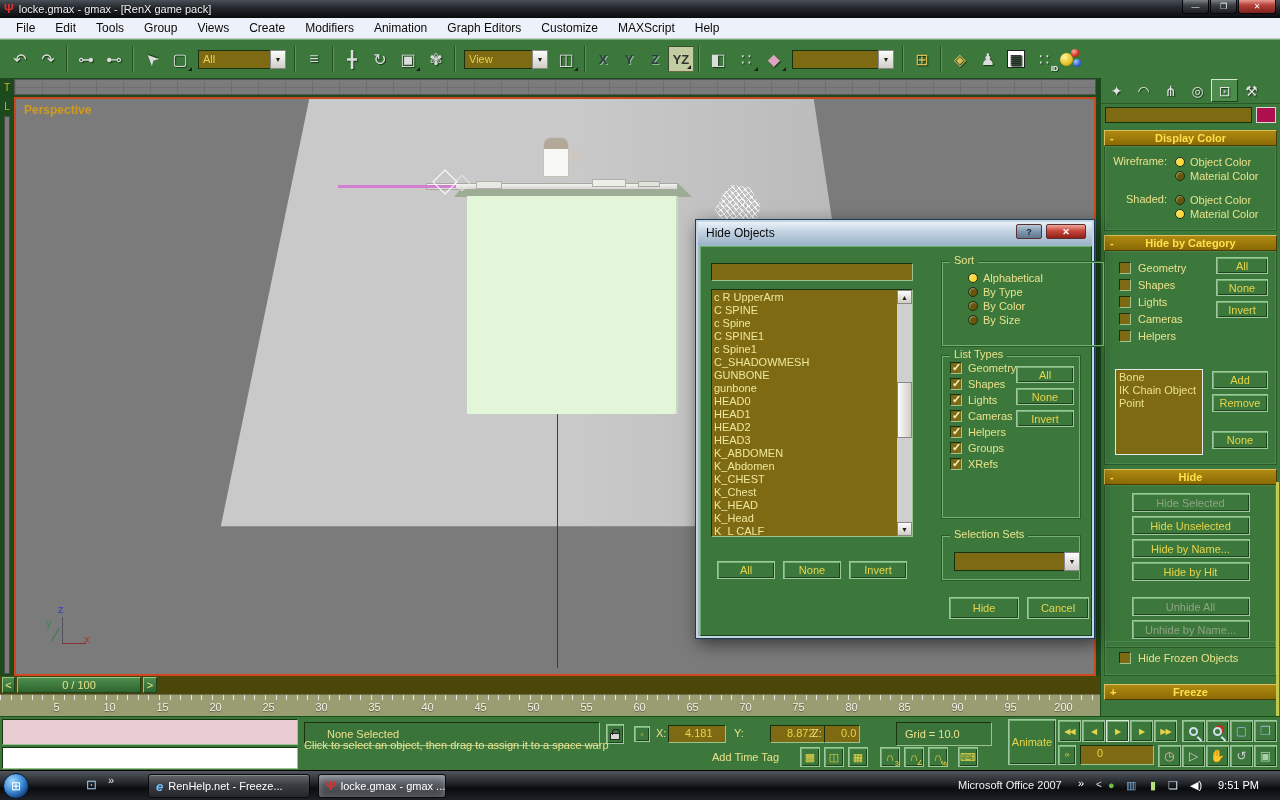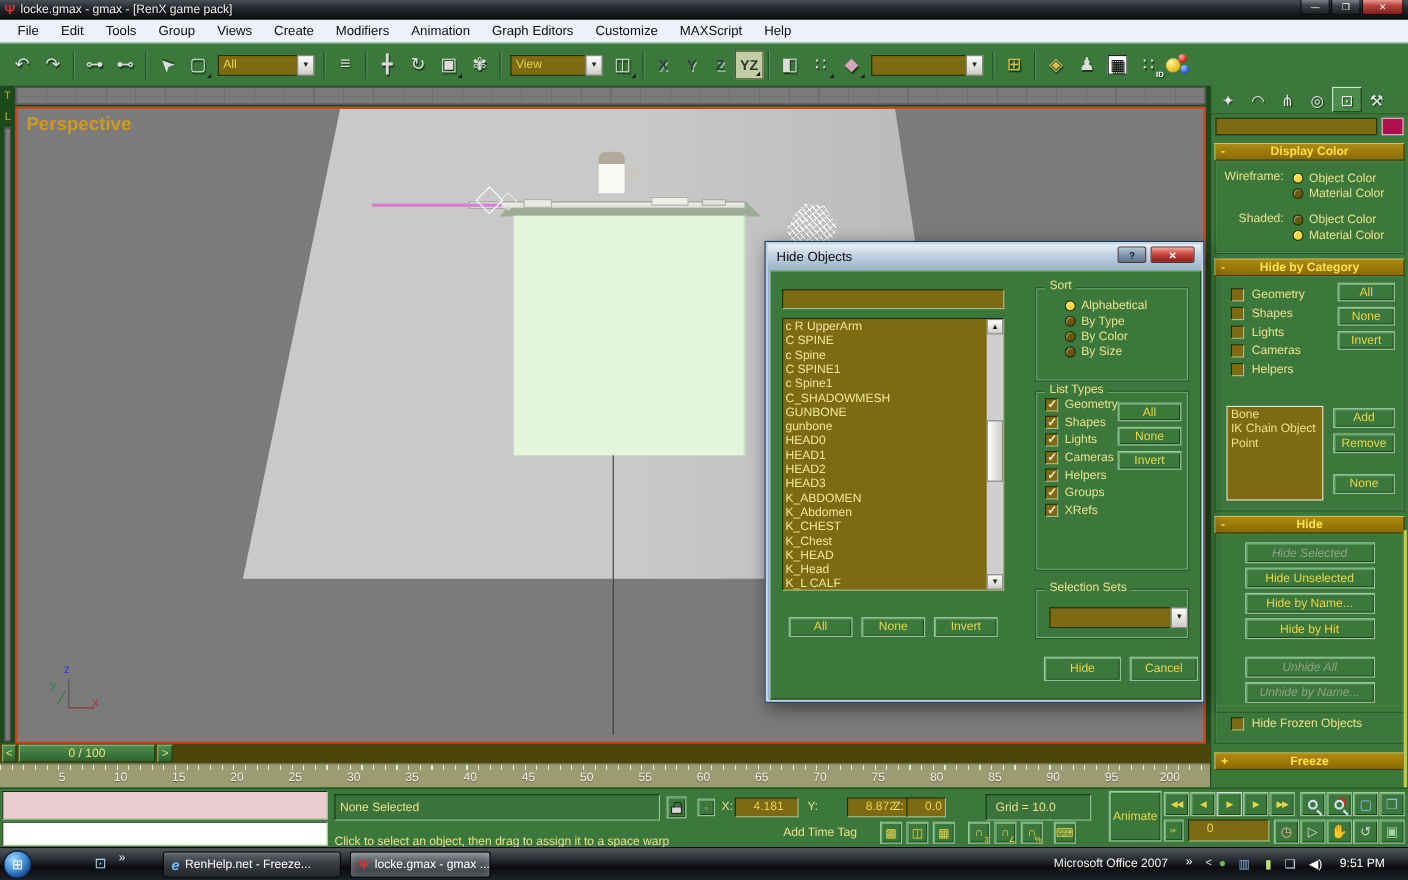--- a/index.html
+++ b/index.html
@@ -54,21 +54,21 @@
   #viewzone { position:absolute; left:0; top:78px; width:1100px; height:598px; background:#1d4a1d; }
   .vtab { position:absolute; left:1px; width:12px; height:16px; color:#c8b226; font-size:10px;
     display:flex; align-items:center; justify-content:center; }
   #topstrip { position:absolute; left:14px; top:1px; width:1082px; height:16px; background:#7b7b7b;
     border:1px solid #555;
     background-image:linear-gradient(#6f6f6f,#6f6f6f), repeating-linear-gradient(90deg,#6f6f6f 0 1px,transparent 1px 27px);
     background-size:100% 1px,100% 100%; background-position:0 7px,0 0; background-repeat:no-repeat,repeat; }
   #leftstrip { position:absolute; left:4px; top:38px; width:6px; height:558px; background:#7b7b7b; border:1px solid #4a4a4a; }
   #vp { position:absolute; left:14px; top:19px; width:1082px; height:579px; border:2px solid #cf4520;
     background:#7b7b7b; overflow:hidden; }
-  #vp-label { position:absolute; left:8px; top:4px; color:#d09a20; font-weight:bold; font-size:17px; z-index:5; }
+  #vp-label { position:absolute; left:8px; top:4px; color:#d09a20; font-weight:bold; font-size:12px; z-index:5; }
   #ground { position:absolute; inset:0; background:linear-gradient(90deg,#c9c9c9 0 52%,#bdbdbd 72%,#a9a9a9);
     clip-path:polygon(27.2% 0%, 74% 0%, 80% 74.3%, 19% 74.3%); }
   #gbox { position:absolute; left:451px; top:97px; width:211px; height:218px; background:#e3f6da;
     box-shadow:inset -2px 0 0 #c4dcba; }
   #gbox-top { position:absolute; left:438px; top:84px; width:238px; height:14px; background:#9dac95;
     clip-path:polygon(5% 0%, 94% 0%, 100% 100%, 0% 100%); }
   .deb { position:absolute; }
   #zline { position:absolute; left:541px; top:315px; width:1px; height:254px; background:#3c3c3c; }
   #hand { position:absolute; left:699px; top:86px; width:46px; height:44px; opacity:.95;
     background:repeating-linear-gradient(50deg,rgba(255,255,255,.95) 0 1px,transparent 1px 4px),
@@ -121,21 +121,21 @@
   .rd { width:10px; height:10px; border-radius:50%; background:#6a540e; border:1px solid #16320f;
     box-shadow:inset 1px 1px 1px rgba(255,255,255,.4); flex:none; }
   .selected .rd { background:#ffd83e; }
   .cb { width:12px; height:12px; background:#7d6a12; border:1px solid #16320f;
     border-bottom-color:#9cc28f; border-right-color:#9cc28f; flex:none; position:relative; }
   .checked .cb::after { content:"✓"; position:absolute; left:1px; top:-2px; color:#f8f0c0; font-size:11px; font-weight:bold; }
   .cbrow { display:flex; align-items:center; gap:7px; margin:5px 0 5px 14px; color:#eae18b; }
   .gbtn { background:#3c783c; border:1px solid #9cc89c; box-shadow:inset 1px 1px 0 #77b377, inset -1px -1px 0 #1d431d;
     color:#e8d44a; font-size:11px; display:flex; align-items:center; justify-content:center;
     font-family:"Liberation Sans",sans-serif; }
-  .gbtn.disabled { color:#8fa384;font-style:italic; }
+  .gbtn.disabled { color:#8fa384; }
   #hbc-body .btncol { position:absolute; right:8px; top:6px; display:flex; flex-direction:column; gap:5px; }
   #hbc-body .btncol .gbtn { width:52px; height:17px; }
   #hbc-list { position:absolute; left:10px; top:118px; width:88px; height:86px; background:#7d6a12;
     border:1px solid #e8e8e8; color:#eae18b; padding:1px 3px; line-height:13px; overflow:hidden; }
   #hbc-body { height:214px; }
   #hbc-btncol2 { position:absolute; right:8px; top:120px; display:flex; flex-direction:column; }
   #hbc-btncol2 .gbtn { width:56px; height:18px; margin-bottom:5px; }
   #hbc-btncol2 .gbtn.gap { margin-top:14px; }
   #hide-body { display:flex; flex-direction:column; align-items:center; }
   #hide-body .gbtn { width:118px; height:19px; margin:2px 0; }
@@ -164,21 +164,21 @@
   #objlist .items { position:absolute; left:2px; top:1px; width:180px; }
   #objlist .obj { color:#efe79c; line-height:13px; white-space:nowrap; }
   #objscroll { position:absolute; right:0; top:0; width:15px; height:100%; background:#cfcfcf; }
   .sarrow { position:absolute; left:0; width:15px; height:14px; background:linear-gradient(#fdfdfd,#cfcdc4);
     border:1px solid #888; color:#222; font-size:7px; display:flex; align-items:center; justify-content:center; }
   #sa-up { top:0; } #sa-dn { bottom:0; }
   #sthumb { position:absolute; left:0; top:92px; width:15px; height:56px; background:linear-gradient(90deg,#fdfdfd,#cfcdc4);
     border:1px solid #888; }
   .grp { position:absolute; border:1px solid #2a5a2a; box-shadow:inset 0 0 0 1px #74b274; }
   .grp .gtitle { position:absolute; top:-8px; left:8px; background:#3c783c; padding:0 4px; color:#eae18b; }
-  #grp-sort { left:240px; top:14px; width:140px; height:86px; }
+  #grp-sort { left:240px; top:14px; width:164px; height:86px; }
   #grp-sort .optrow { margin-left:26px; }
   #grp-lt { left:240px; top:108px; width:140px; height:164px; }
   #grp-lt .cbrow { margin:4px 0 4px 8px; gap:6px; }
   #grp-lt .btncol { position:absolute; right:6px; top:10px; display:flex; flex-direction:column; gap:5px; }
   #grp-lt .btncol .gbtn { width:58px; height:17px; }
   #grp-ss { left:240px; top:288px; width:140px; height:46px; }
   #grp-ss .dd { position:absolute; left:8px; top:16px; width:126px; }
   #grp-ss .dd .val { flex:1; }
   #dlg-all { left:16px; top:314px; width:58px; height:18px; position:absolute; }
   #dlg-none { left:82px; top:314px; width:58px; height:18px; position:absolute; }
@@ -191,34 +191,34 @@
 
   
   #status { position:absolute; left:0; top:716px; width:1280px; height:54px; background:#3c783c;
     border-top:1px solid #185018; }
   #listener-pink { position:absolute; left:2px; top:2px; width:296px; height:26px; background:#e9cdd3;
     border:1px solid #16320f; border-bottom-color:#9cc28f; border-right-color:#9cc28f; }
   #listener-white { position:absolute; left:2px; top:30px; width:296px; height:22px; background:#ffffff;
     border:1px solid #16320f; border-bottom-color:#9cc28f; border-right-color:#9cc28f; }
   #selfield { position:absolute; left:304px; top:5px; width:296px; height:24px; background:#3b743b;
     border:1px solid #16320f; border-bottom-color:#9cc28f; border-right-color:#9cc28f;
-    color:#eae18b; line-height:22px; padding-left:4px; }
+    color:#eae18b; line-height:22px; padding-left:22px; }
   #lockbtn { position:absolute; left:606px; top:7px; width:18px; height:20px; }
   .lockicon { position:relative; width:10px; height:7px; background:#d8d8d8; border:1px solid #222; margin-top:4px; }
   .lockicon::before { content:""; position:absolute; left:1px; top:-5px; width:6px; height:5px;
     border:1px solid #222; border-bottom:none; border-radius:3px 3px 0 0; }
   #togglebtn { position:absolute; left:634px; top:9px; width:16px; height:16px; font-size:8px; }
   .slabel { position:absolute; top:10px; color:#eae18b; }
   .sfield { position:absolute; top:8px; height:18px; background:#7d6a12; border:1px solid #16320f;
     border-bottom-color:#9cc28f; border-right-color:#9cc28f; color:#e8d44a; padding:1px 16px; }
   #gridbox { position:absolute; left:896px; top:5px; width:96px; height:24px; background:#3b743b;
     border:1px solid #16320f; border-bottom-color:#9cc28f; border-right-color:#9cc28f;
     color:#eae18b; line-height:22px; padding-left:8px; }
   #animatebtn { position:absolute; left:1008px; top:2px; width:48px; height:46px; }
-  #prompt { position:absolute; left:304px; top:42px; color:#eae18b; }
+  #prompt { position:absolute; left:304px; top:22px; color:#eae18b; }
   #addtimetag { position:absolute; left:712px; top:34px; color:#eae18b; }
   .snapbtn { position:absolute; top:30px; width:20px; height:20px; font-size:11px; }
   .snapbtn .sub { position:absolute; right:0px; bottom:-1px; font-size:7px; color:#ffd84a; }
   #playrow { position:absolute; left:1058px; top:3px; display:flex; gap:1px; }
   .pbtn { width:23px; height:22px; font-size:8px; letter-spacing:-1px; }
   #keybtn { position:absolute; left:1058px; top:28px; width:18px; height:20px; }
   .keyrot { display:inline-block; transform:rotate(-90deg); font-size:11px; }
   #framefield { position:absolute; left:1080px; top:28px; width:74px; height:20px; }
   #navrow1 { position:absolute; left:1182px; top:3px; display:flex; gap:1px; }
   #navrow2 { position:absolute; left:1158px; top:28px; display:flex; gap:1px; }

